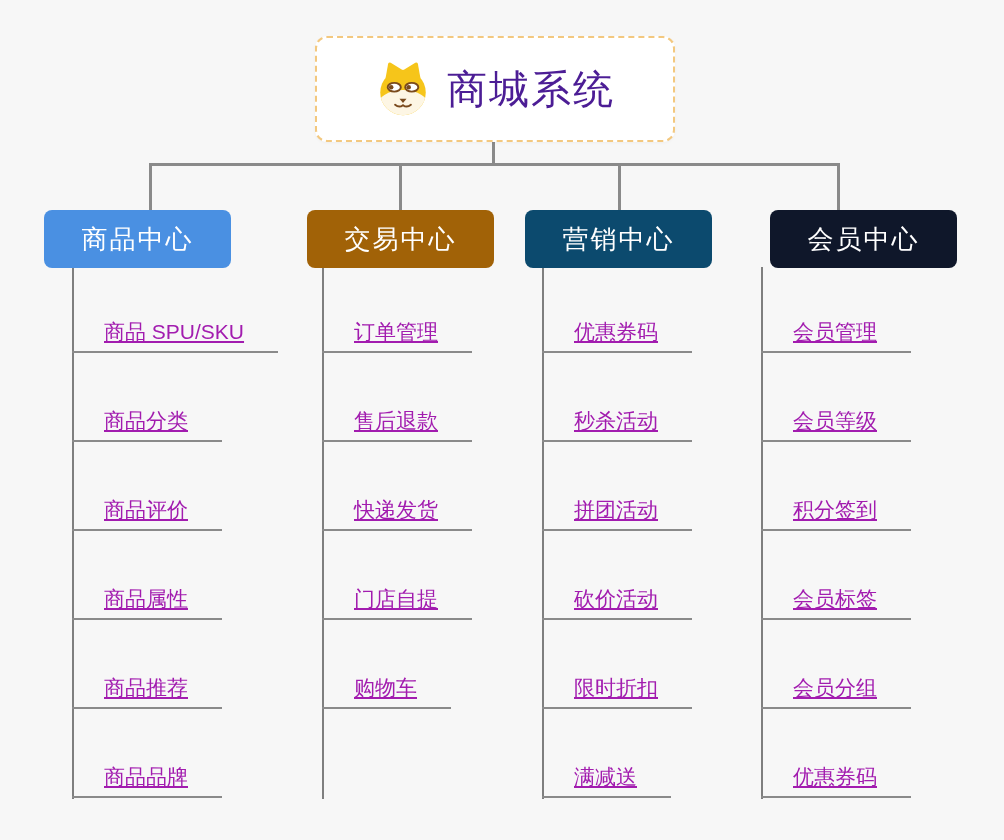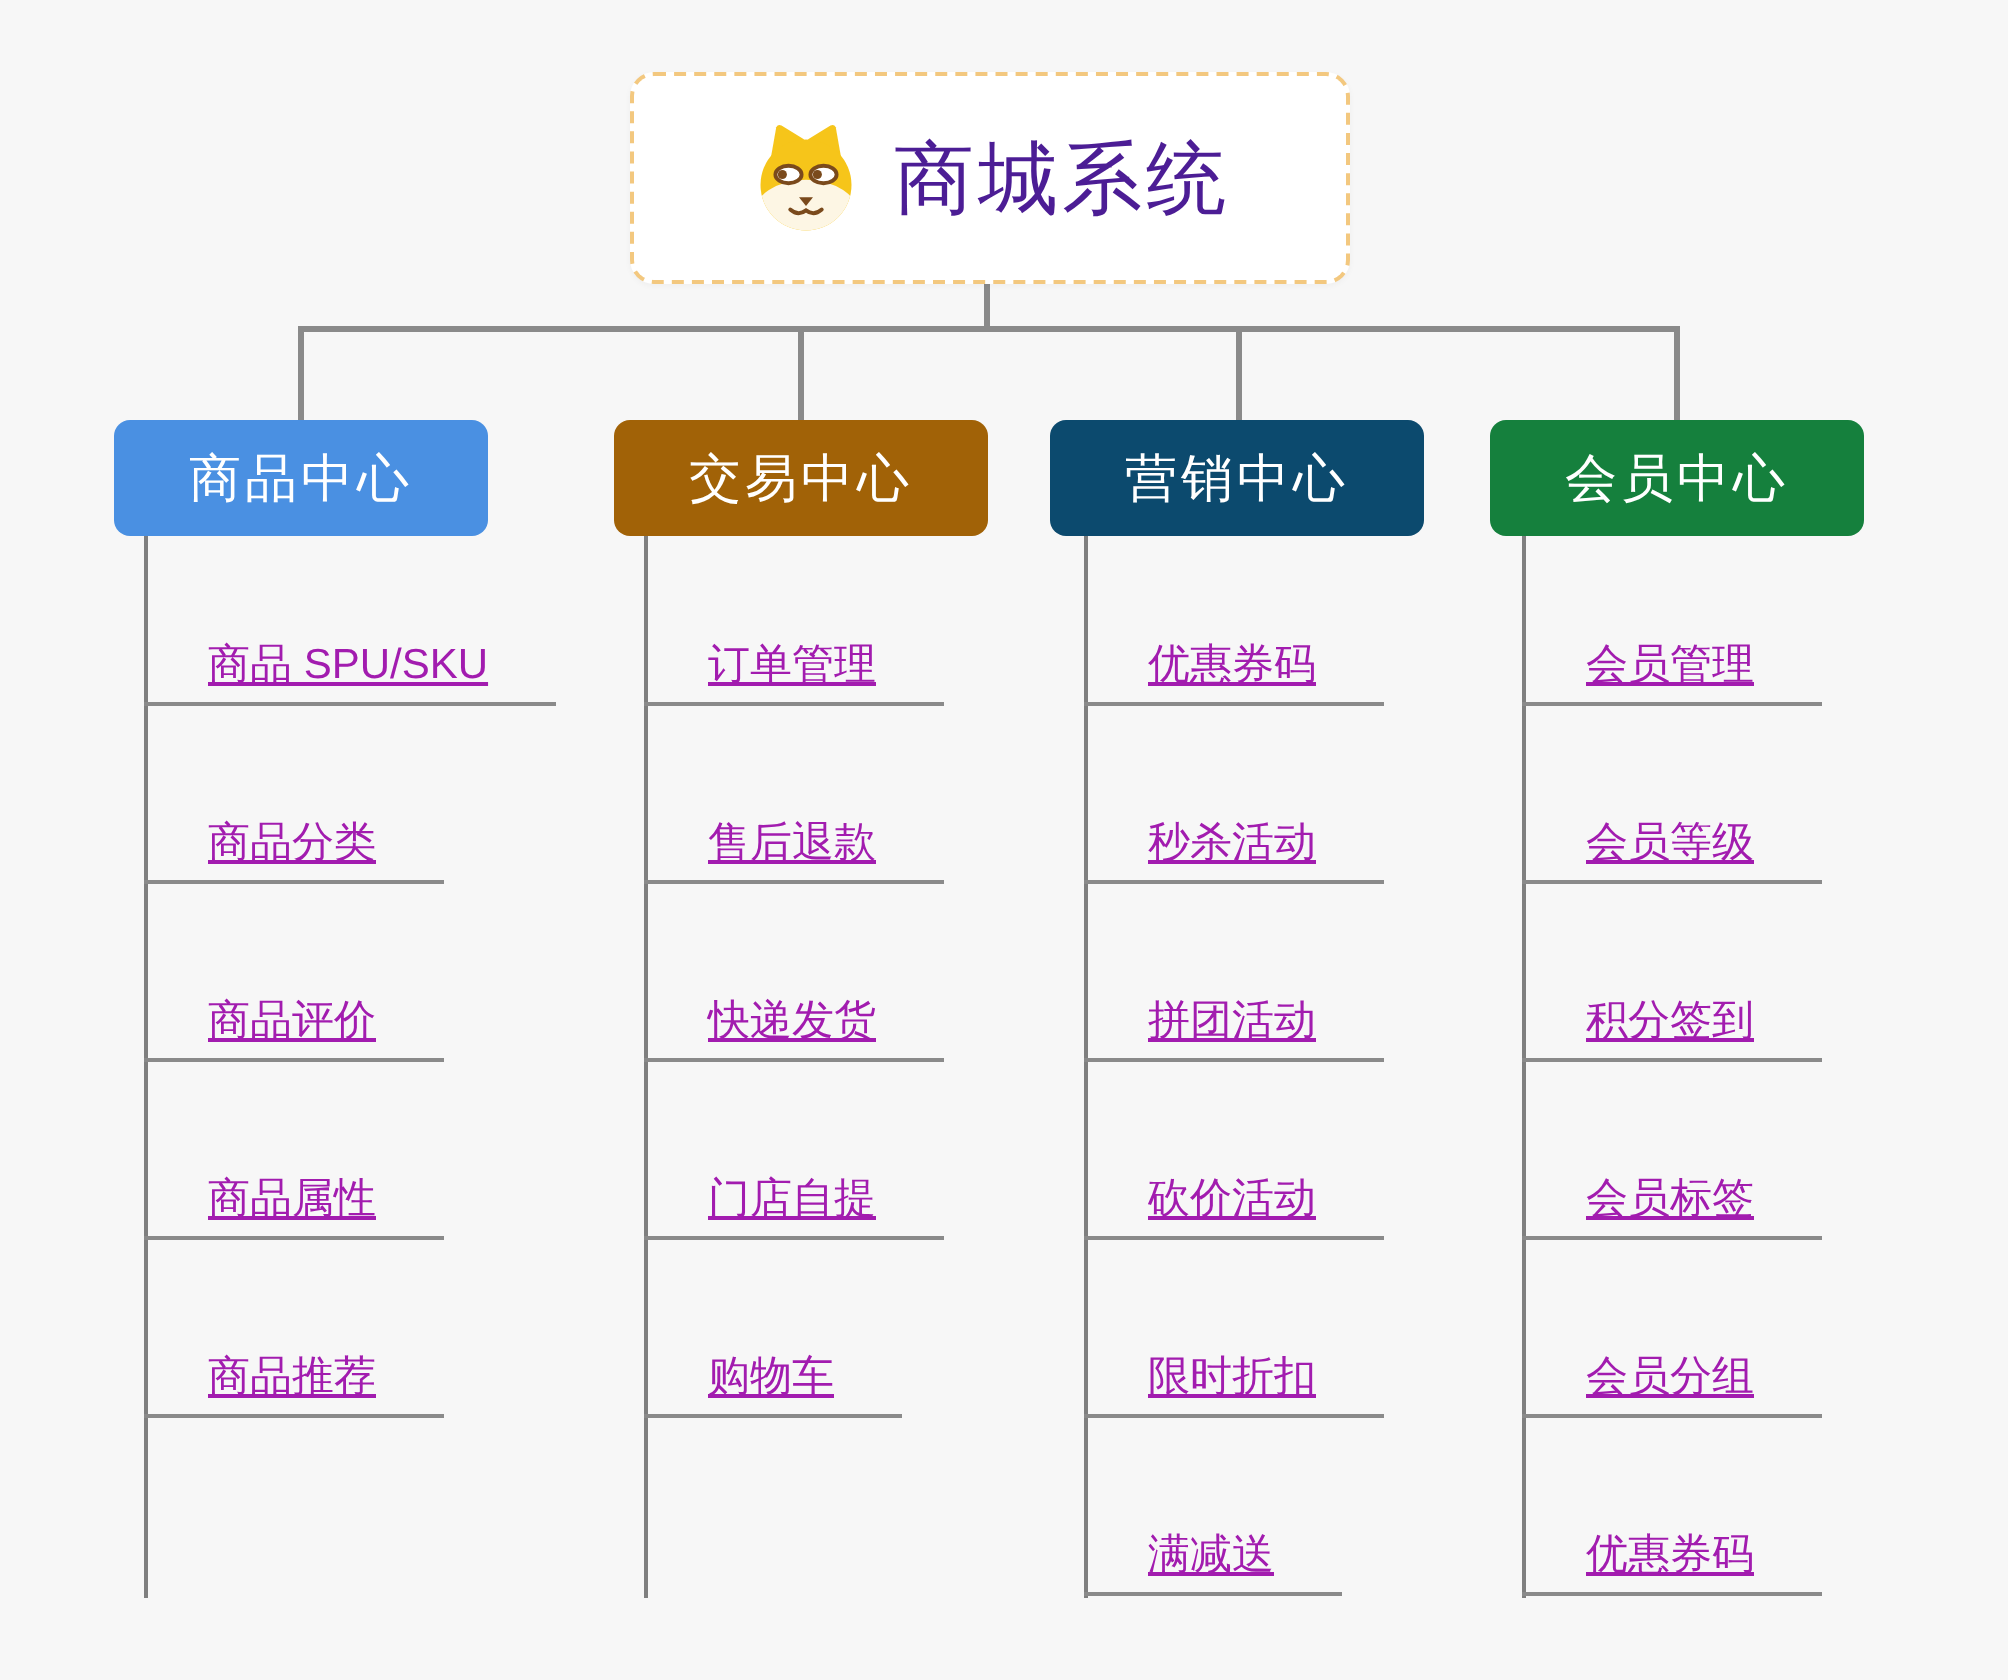--- a/index.html
+++ b/index.html
@@ -38,21 +38,21 @@
   .d1{left:149px}.d2{left:399px}.d3{left:618px}.d4{left:837px}
 
   
   .branch{
     position:absolute;top:210px;width:187px;height:58px;
     border-radius:8px;
     color:#ffffff;font-size:26px;letter-spacing:2px;
     display:flex;align-items:center;justify-content:center;
     white-space:nowrap;
   }
-  .b1{left:57px}.b2{left:307px}.b3{left:525px}.b4{left:745px}
+  .b1{left:44px}.b2{left:307px}.b3{left:525px}.b4{left:745px}
 
   
   .vline{position:absolute;top:267px;width:2px;height:532px;background:#7f7f7f;}
   .v1{left:72px}.v2{left:322px}.v3{left:542px}.v4{left:761px}
 
   
   .leaf{
     position:absolute;
     box-sizing:border-box;
     height:38px;
@@ -100,27 +100,28 @@
       <circle cx="38.5" cy="30" r="2.6" fill="#7a4a1c"></circle>
       <path d="M28 43 h8 l-4 5 z" fill="#7a4a1c"></path>
       <path d="M23 50 q4.5 4 9 0.5 q4.5 3.5 9 -0.5" fill="none" stroke="#7a4a1c" stroke-width="2.2" stroke-linecap="round"></path>
     </svg>
     <span class="root-title">商城系统</span>
   </div>
 
   <div class="branch b1" style="background-color: rgb(74, 144, 226);">商品中心</div>
   <div class="branch b2" style="background-color: #a16207;">交易中心</div>
   <div class="branch b3" style="background-color: #0c4a6e;">营销中心</div>
-  <div class="branch b4" style="background-color: #15803d;">会员中心</div>
+  <div class="branch b4" style="background-color: #0f172a; margin-left: 25px;">会员中心</div>
 
   <div class="leaf c1 r1">商品 SPU/SKU</div>
   <div class="leaf c1 r2">商品分类</div>
   <div class="leaf c1 r3">商品评价</div>
   <div class="leaf c1 r4">商品属性</div>
   <div class="leaf c1 r5">商品推荐</div>
+  <div class="leaf c1 r6">商品品牌</div>
 
   <div class="leaf c2 r1">订单管理</div>
   <div class="leaf c2 r2">售后退款</div>
   <div class="leaf c2 r3">快递发货</div>
   <div class="leaf c2 r4">门店自提</div>
   <div class="leaf c2 r5">购物车</div>
 
   <div class="leaf c3 r1">优惠券码</div>
   <div class="leaf c3 r2">秒杀活动</div>
   <div class="leaf c3 r3">拼团活动</div>

